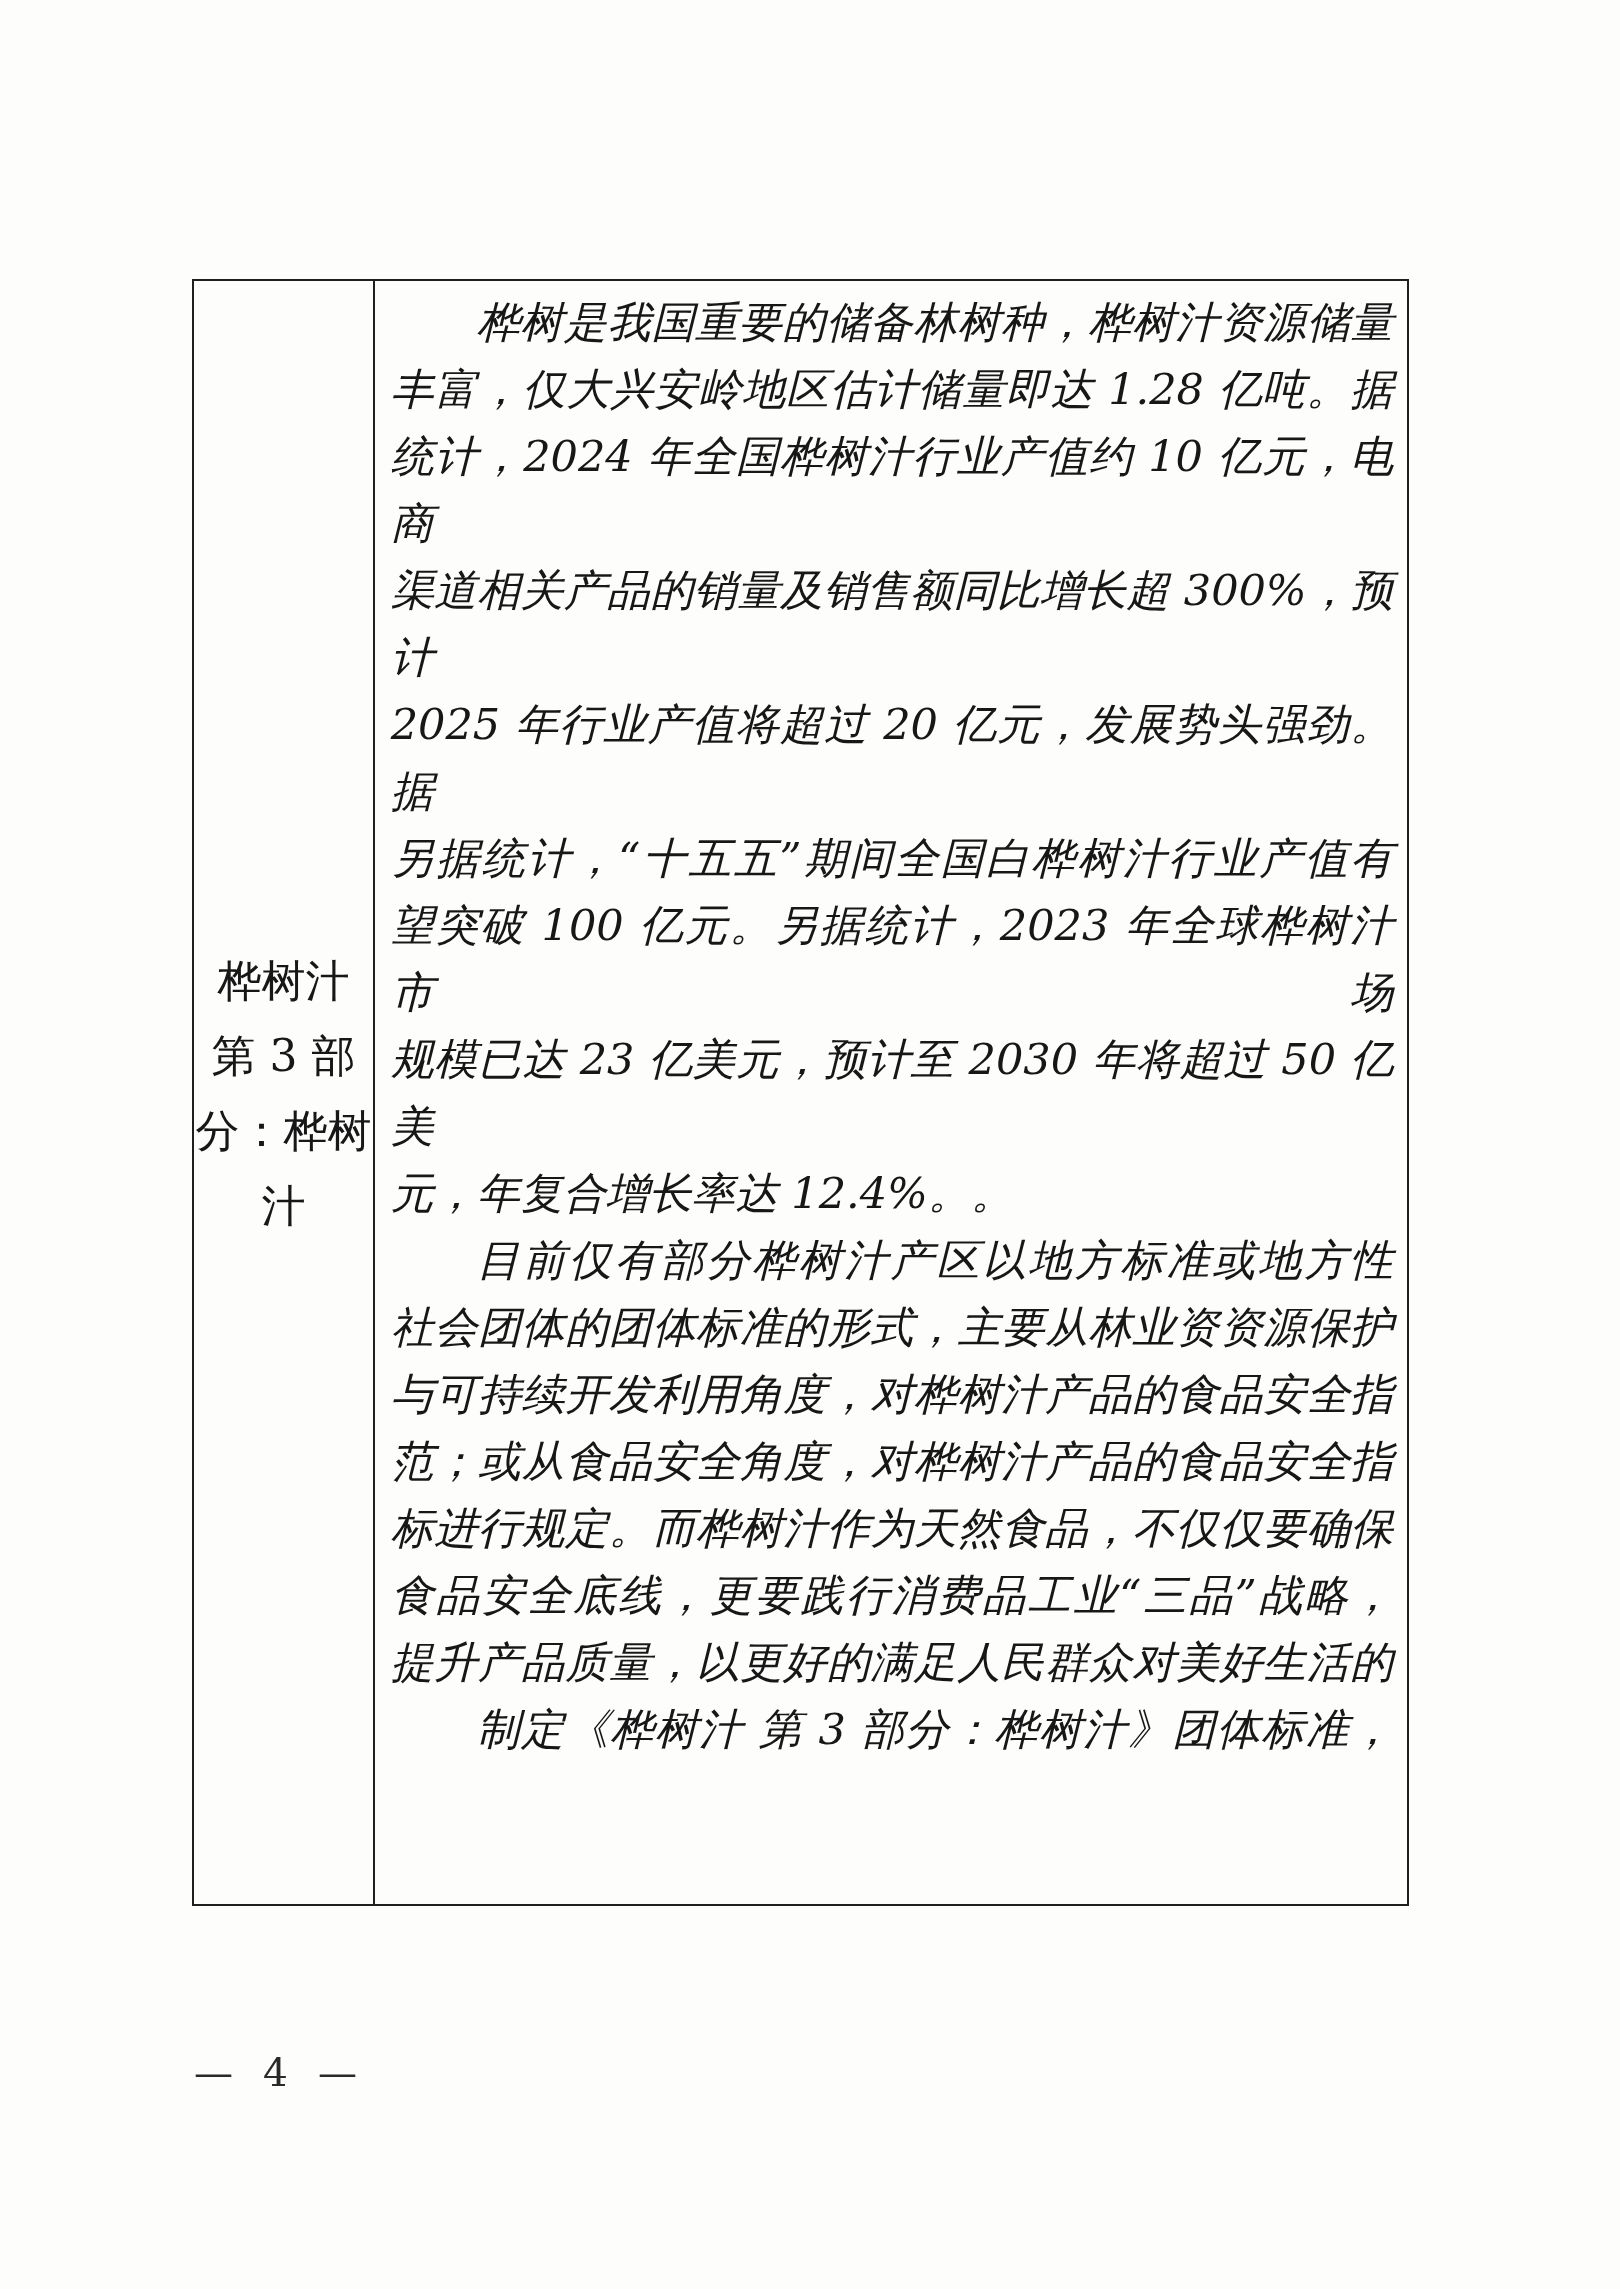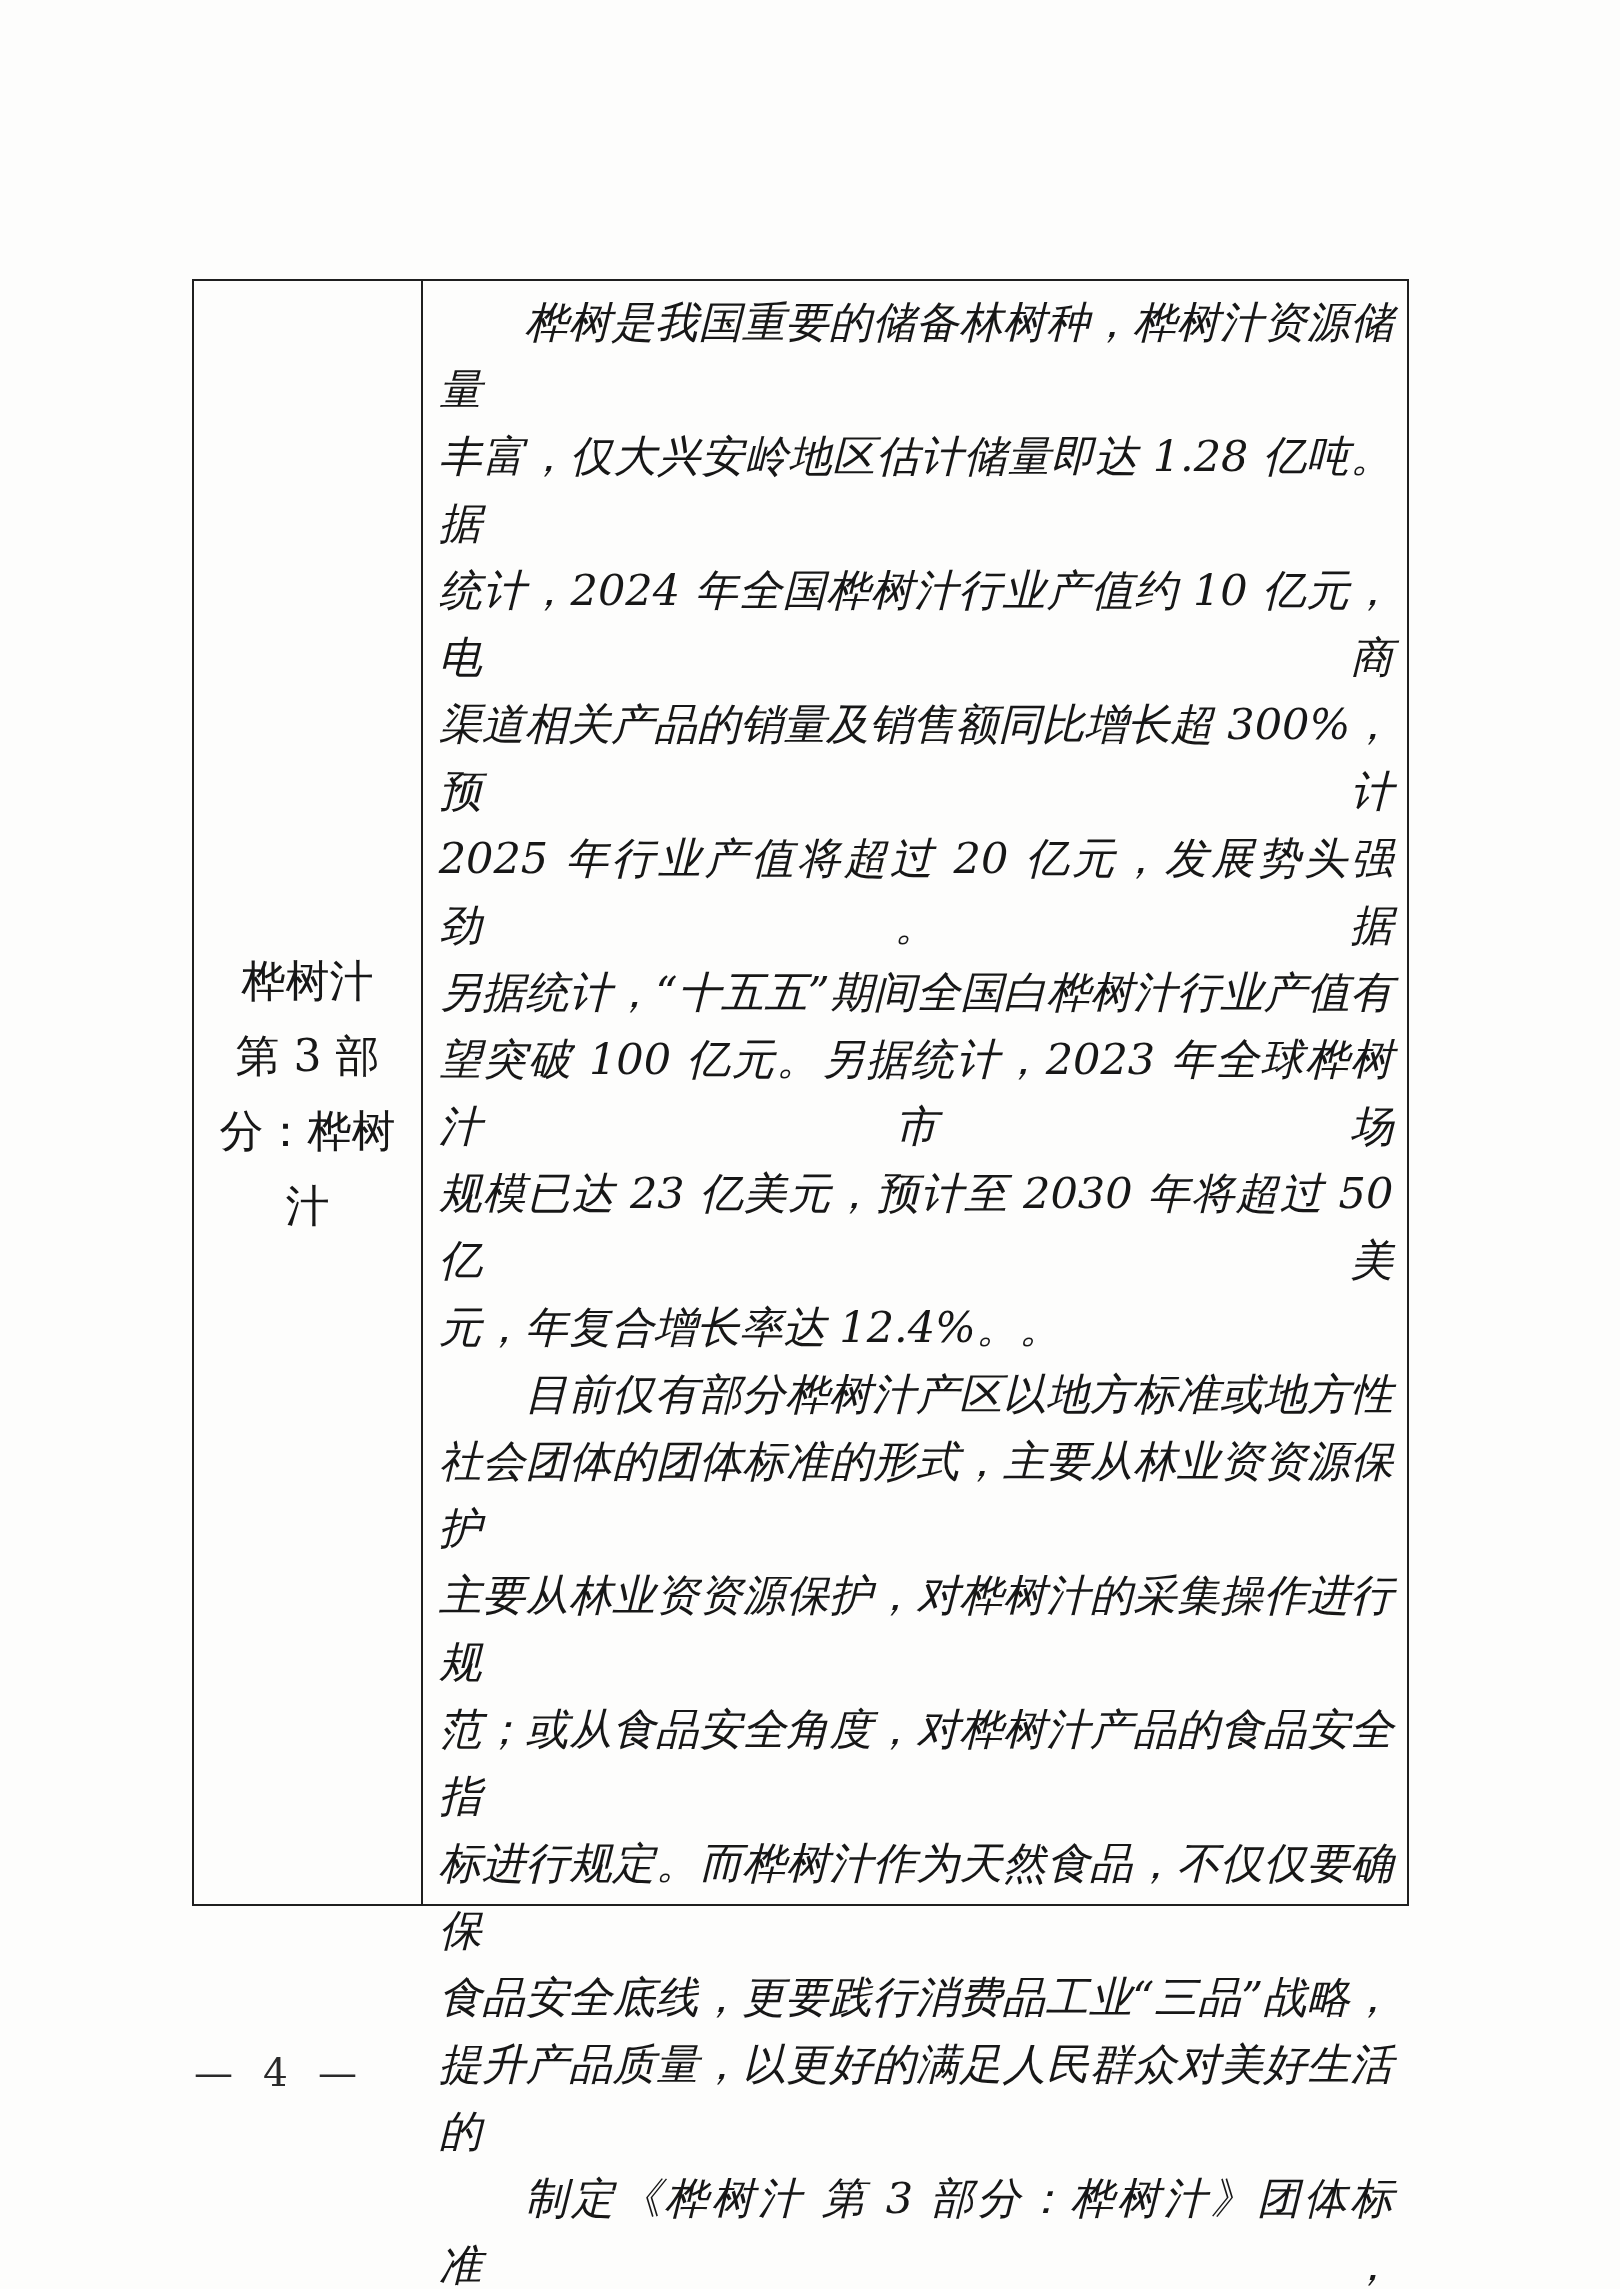--- a/index.html
+++ b/index.html
@@ -21,21 +21,21 @@
     left: 192px;
     top: 279px;
     width: 1217px;
     height: 1627px;
     border: 2.9px solid #1f1f1f;
     box-sizing: border-box;
     display: flex;
     background: transparent;
   }
   .label-cell {
-    width: 229px;
+    width: 181px;
     box-sizing: border-box;
     border-right: 2.9px solid #1f1f1f;
     display: flex;
     flex-direction: column;
     justify-content: center;
     align-items: center;
     font-size: 44px;
     line-height: 75px;
   }
   .label-line {
@@ -96,21 +96,21 @@
         <div class="tline">2025 年行业产值将超过 20 亿元，发展势头强劲。据</div>
         <div class="tline">另据统计，“十五五”期间全国白桦树汁行业产值有</div>
         <div class="tline">望突破 100 亿元。另据统计，2023 年全球桦树汁市场</div>
         <div class="tline">规模已达 23 亿美元，预计至 2030 年将超过 50 亿美</div>
         <div class="tline last">元，年复合增长率达 12.4%。。</div>
       </div>
 
       <div class="para">
         <div class="tline indent">目前仅有部分桦树汁产区以地方标准或地方性</div>
         <div class="tline">社会团体的团体标准的形式，主要从林业资资源保护</div>
-        <div class="tline">主要从林业资资源保护，对桦树汁的采集操作进行规</div>
+        <div class="tline">与可持续开发利用角度，对桦树汁产品的食品安全指</div>
         <div class="tline">范；或从食品安全角度，对桦树汁产品的食品安全指</div>
         <div class="tline">标进行规定。而桦树汁作为天然食品，不仅仅要确保</div>
         <div class="tline">食品安全底线，更要践行消费品工业“三品”战略，</div>
         <div class="tline">提升产品质量，以更好的满足人民群众对美好生活的</div>
       </div>
 
       <div class="para">
         <div class="tline indent">制定《桦树汁 第 3 部分：桦树汁》团体标准，</div>
 
       </div>

